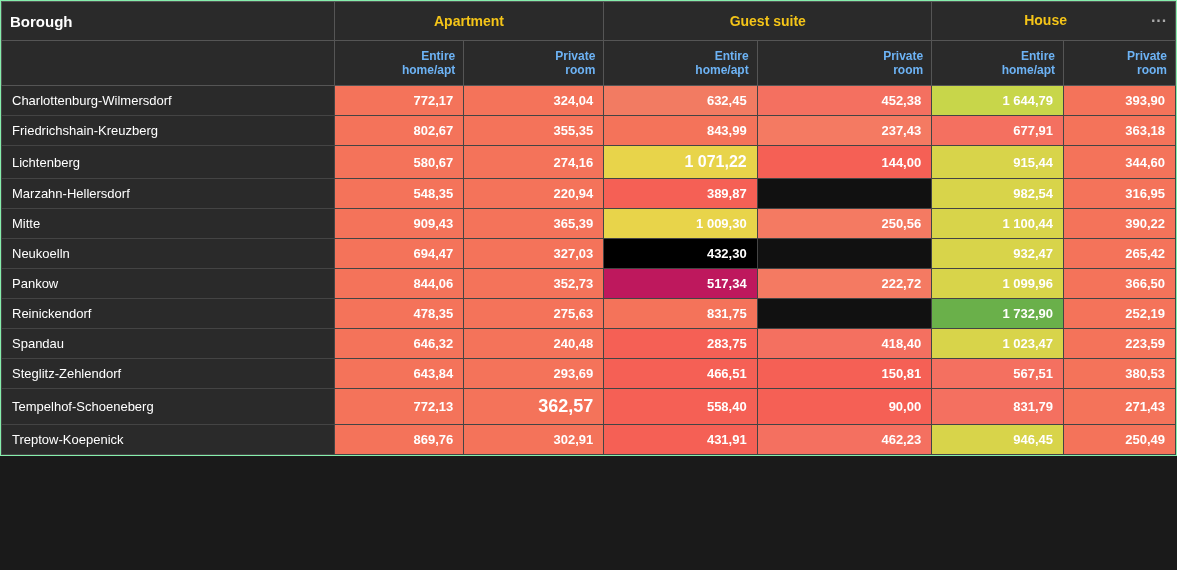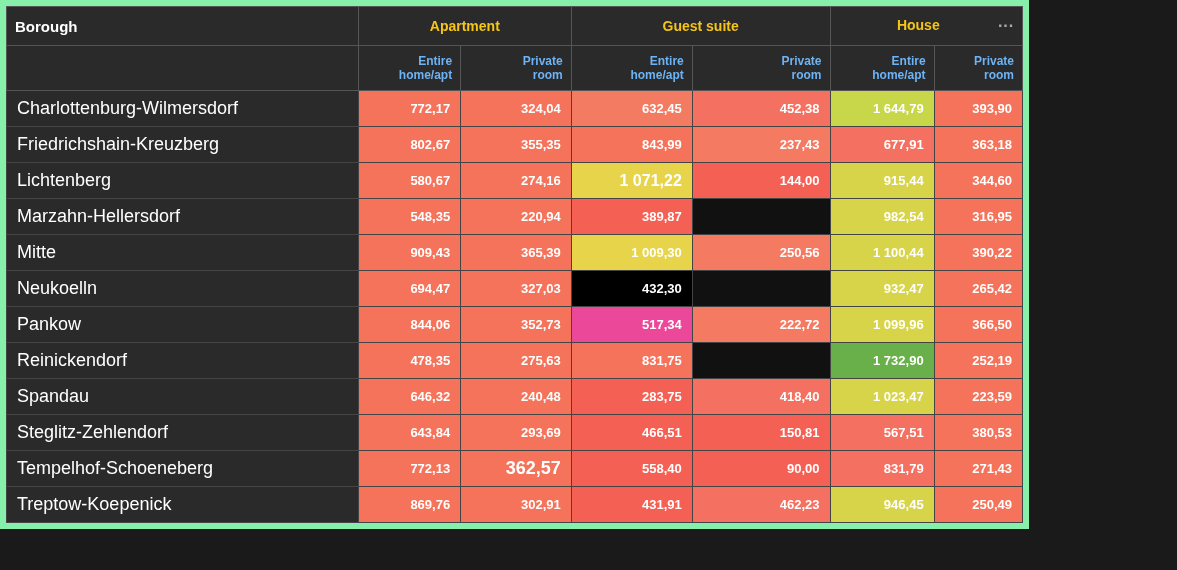--- a/index.html
+++ b/index.html
@@ -4,22 +4,22 @@
   <style>
     * { box-sizing: border-box; margin: 0; padding: 0; }
     body {
       background: #1a1a1a;
       font-family: Arial, sans-serif;
       font-size: 13px;
       color: #fff;
       width: 1177px;
     }
     .table-wrapper {
-      width: 1029px;
-      border: 6px solid #86efac;
+      width: 1177px;
+      border: 1px solid #86efac;
       overflow: hidden;
     }
     table {
       width: 100%;
       border-collapse: collapse;
     }
     thead tr.header-top th {
       background: #2a2a2a;
       color: #fff;
       font-weight: bold;
@@ -53,21 +53,21 @@
     }
     tbody tr td {
       padding: 7px 10px;
       border: 1px solid #444;
       text-align: right;
     }
     tbody tr td.borough-name {
       text-align: left;
       color: #fff;
       background: #2a2a2a;
-      font-size: 18px;
+      font-size: 13px;
     }
     .dots-menu {
       cursor: pointer;
       font-size: 16px;
       color: #aaa;
       float: right;
     }
   </style>
 </head>
 <body>
@@ -146,21 +146,21 @@
           <td style="background-color: rgb(244, 115, 90); color: rgb(255, 255, 255); font-weight: bold; font-size: 13px;">327,03</td>
           <td style="background-color: #000000; color: rgb(255, 255, 255); font-weight: bold; font-size: 13px;">432,30</td>
           <td style="background-color: rgb(17, 17, 17); color: rgb(255, 255, 255); font-weight: bold; font-size: 13px;"></td>
           <td style="background-color: rgb(216, 212, 74); color: rgb(255, 255, 255); font-weight: bold; font-size: 13px;">932,47</td>
           <td style="background-color: rgb(244, 115, 90); color: rgb(255, 255, 255); font-weight: bold; font-size: 13px;">265,42</td>
         </tr>
         <tr>
           <td class="borough-name">Pankow</td>
           <td style="background-color: rgb(244, 115, 90); color: rgb(255, 255, 255); font-weight: bold; font-size: 13px;">844,06</td>
           <td style="background-color: rgb(244, 115, 90); color: rgb(255, 255, 255); font-weight: bold; font-size: 13px;">352,73</td>
-          <td style="background-color: #ec4899; color: rgb(255, 255, 255); font-weight: bold; font-size: 13px;">517,34</td>
+          <td style="background-color: #be185d; color: rgb(255, 255, 255); font-weight: bold; font-size: 13px;">517,34</td>
           <td style="background-color: rgb(244, 122, 98); color: rgb(255, 255, 255); font-weight: bold; font-size: 13px;">222,72</td>
           <td style="background-color: rgb(216, 212, 74); color: rgb(255, 255, 255); font-weight: bold; font-size: 13px;">1 099,96</td>
           <td style="background-color: rgb(244, 115, 90); color: rgb(255, 255, 255); font-weight: bold; font-size: 13px;">366,50</td>
         </tr>
         <tr>
           <td class="borough-name">Reinickendorf</td>
           <td style="background-color: rgb(244, 115, 90); color: rgb(255, 255, 255); font-weight: bold; font-size: 13px;">478,35</td>
           <td style="background-color: rgb(244, 115, 90); color: rgb(255, 255, 255); font-weight: bold; font-size: 13px;">275,63</td>
           <td style="background-color: rgb(244, 115, 90); color: rgb(255, 255, 255); font-weight: bold; font-size: 13px;">831,75</td>
           <td style="background-color: rgb(17, 17, 17); color: rgb(255, 255, 255); font-weight: bold; font-size: 13px;"></td>

